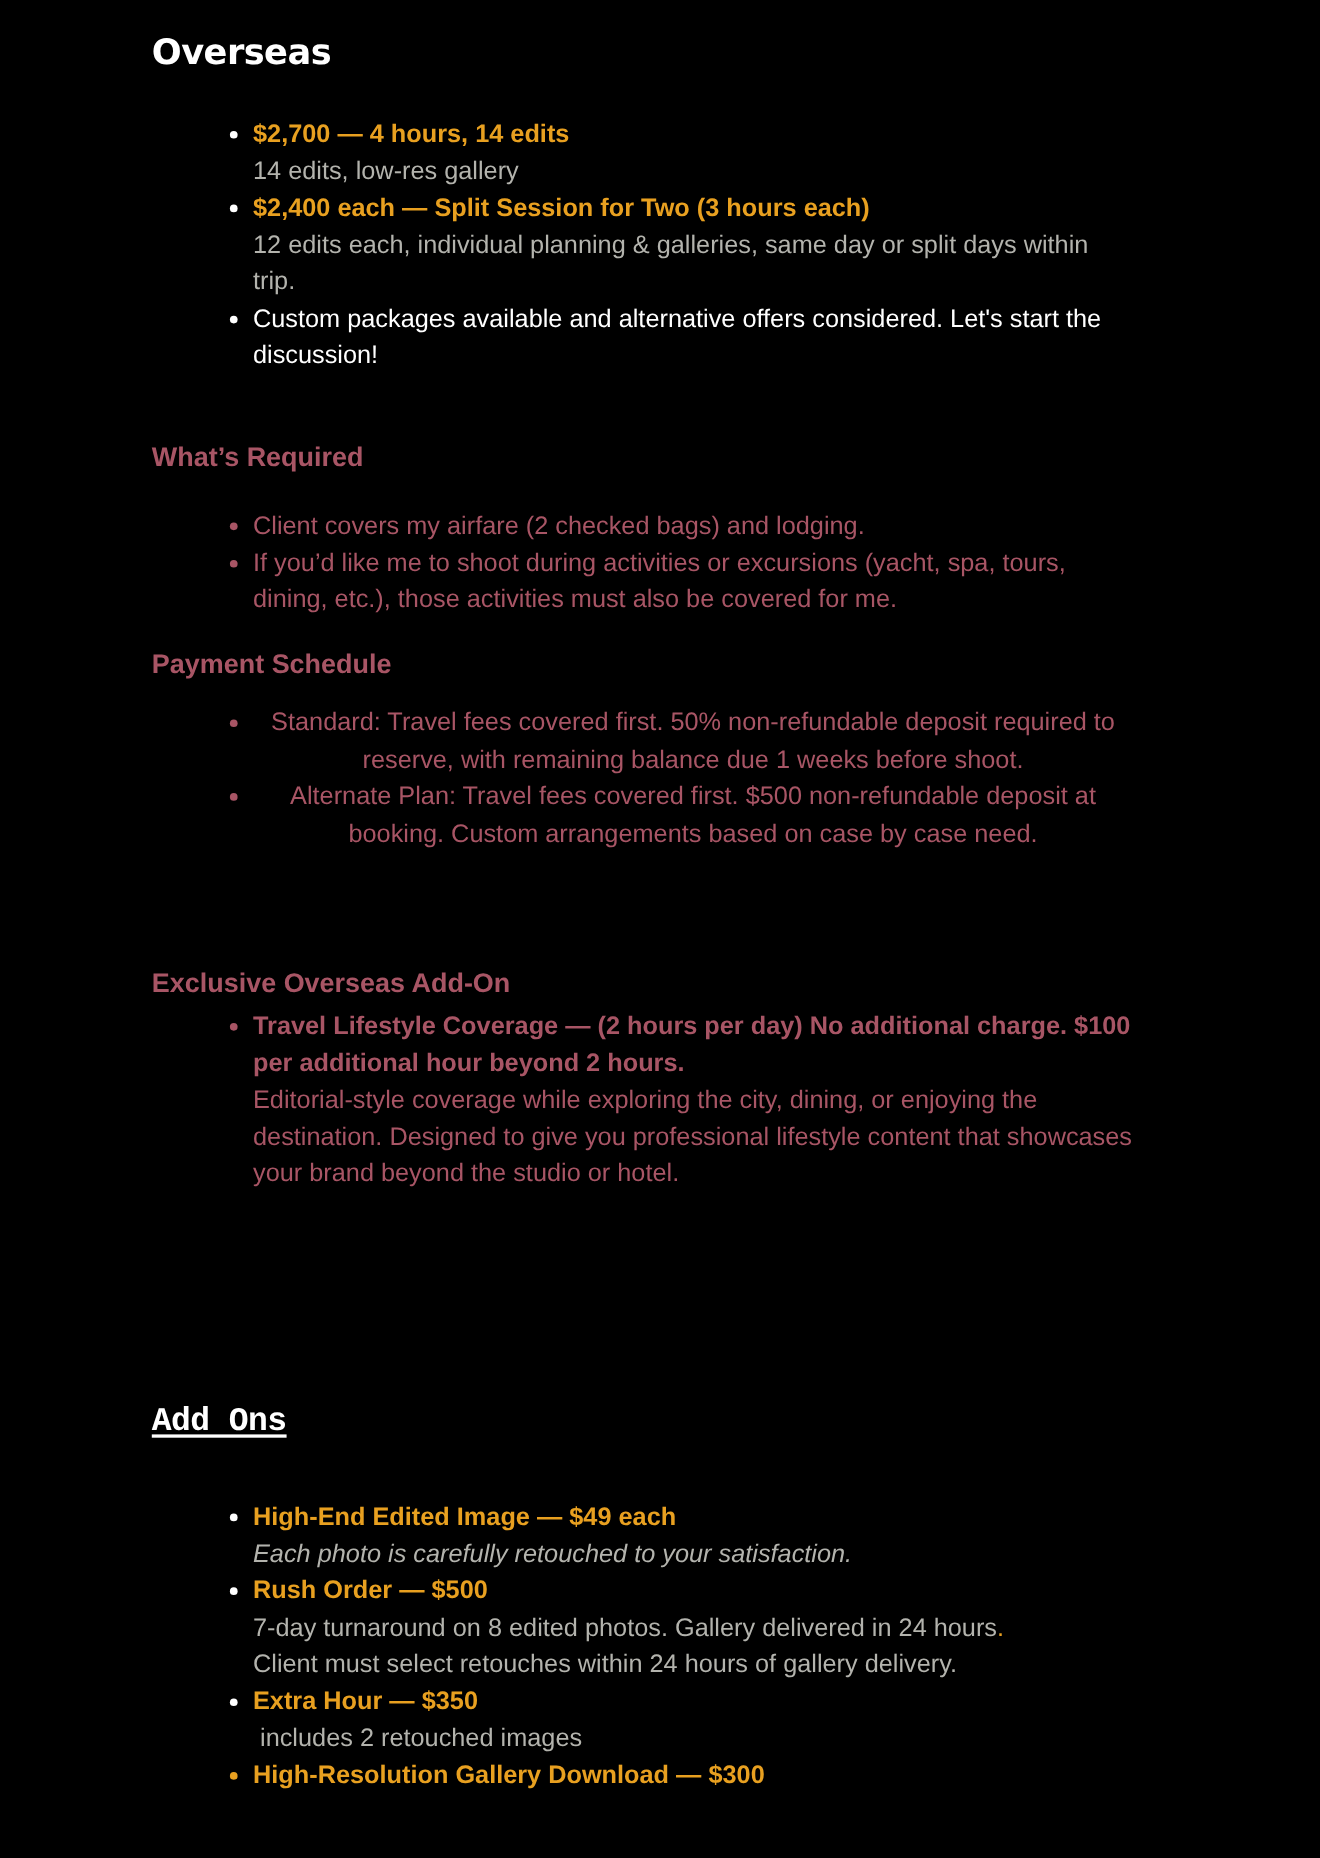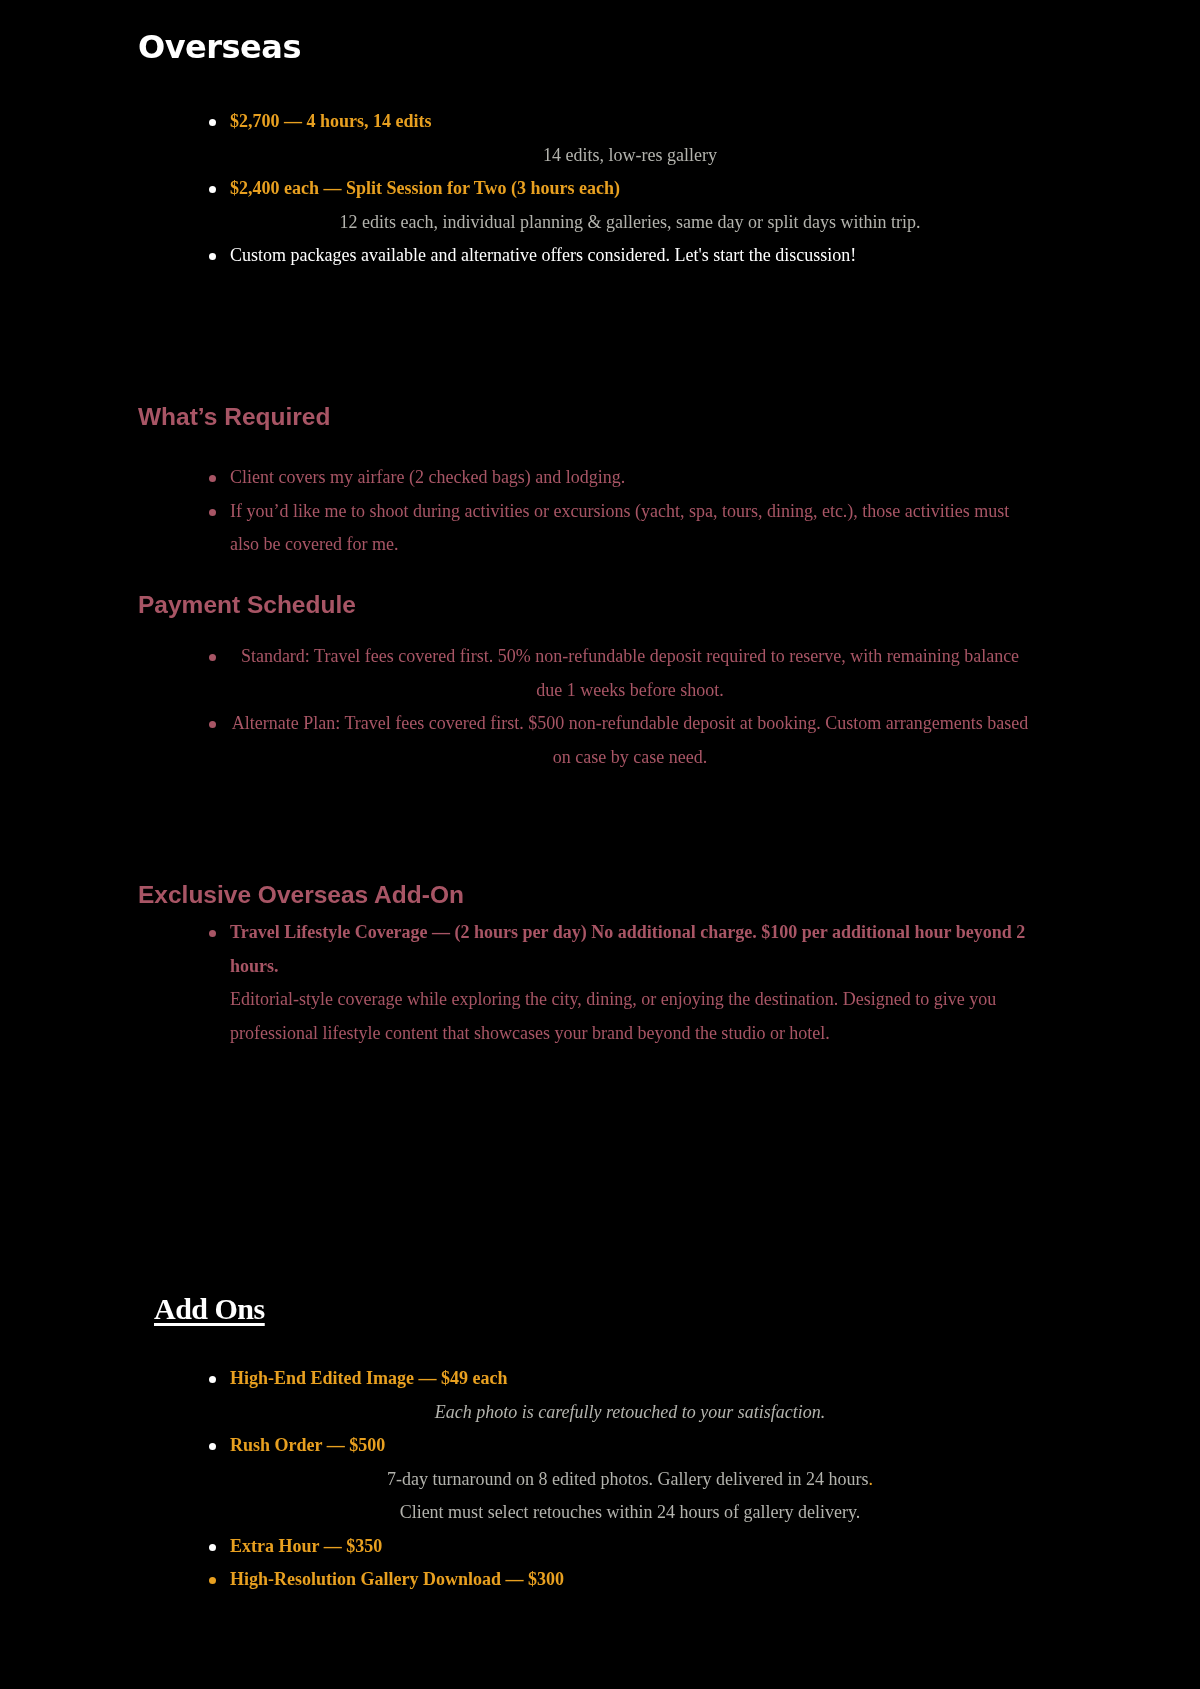--- a/index.html
+++ b/index.html
@@ -2,33 +2,33 @@
 <html><head>
   <meta charset="utf-8">
   <style>
     html, body { margin: 0; padding: 0; background: #000; }
     body { width: 1200px; height: 1689px; position: relative; overflow: hidden;
            font-family: "Liberation Sans", sans-serif; color: #fff; }
     .wrap { position: absolute; left: 138px; top: 0; width: 900px; }
     h1 { font-family: "DejaVu Sans", sans-serif; font-weight: 700; font-size: 32px;
          letter-spacing: -0.5px; margin: 0; position: absolute; top: 28px; left: 0; color: #fff; }
     ul { list-style: none; margin: 0; padding: 0; position: absolute; left: 92px; width: 800px; }
-    li { position: relative; font-size: 18px; line-height: 33.5px; font-family: Liberation Serif, serif; }
+    li { position: relative; font-size: 23px; line-height: 33.5px; }
     li::before { content: ""; position: absolute; left: -21px; top: 14px; width: 7px; height: 7px;
                  border-radius: 50%; background: var(--dot, #fff); }
     .orange { color: #E8A020; }
-    .gray { color: #B3B3AD; text-align: center; }
+    .gray { color: #B3B3AD; }
     .white { color: #fff; }
     .mauve { color: #A85565; }
     .b { font-weight: 700; }
     .i { font-style: italic; }
     .line { display: block; }
     h3 { font-size: 24.5px; font-weight: 700; margin: 0; position: absolute; left: 0; color: #A85565; text-align: center; }
-    h2 { font-family: Liberation Serif, serif; font-weight: 700; font-size: 30px;
-         letter-spacing: -0.5px; margin: 16px; position: absolute; left: 0; top: 1276px;
+    h2 { font-family: Liberation Mono, monospace; font-weight: 700; font-size: 30px;
+         letter-spacing: -0.5px; margin: 0; position: absolute; left: 0; top: 1276px;
          text-decoration: underline; text-underline-offset: 4px; text-decoration-thickness: 3px; color: #fff; }
     .red li { --dot: #A85565; }
   </style>
 </head>
 <body>
 
 <div class="wrap">
 
   <h1>Overseas</h1>
 
@@ -73,19 +73,20 @@
       <span class="line orange b">High-End Edited Image — $49 each</span>
       <span class="line gray i">Each photo is carefully retouched to your satisfaction.</span>
     </li>
     <li>
       <span class="line orange b">Rush Order — $500</span>
       <span class="line gray"><span>7-day turnaround on 8 edited photos. Gallery delivered in 24 hours</span><span class="orange">.</span></span>
       <span class="line gray">Client must select retouches within 24 hours of gallery delivery.</span>
     </li>
     <li>
       <span class="line orange b">Extra Hour — $350</span>
+      <span class="line gray" style="white-space:pre;"> includes 2 retouched images</span>
     </li>
     <li style="--dot:#E8A020;">
       <span class="line orange b">High-Resolution Gallery Download — $300</span>
     </li>
   </ul>
 
 </div>
 
 </body></html>

